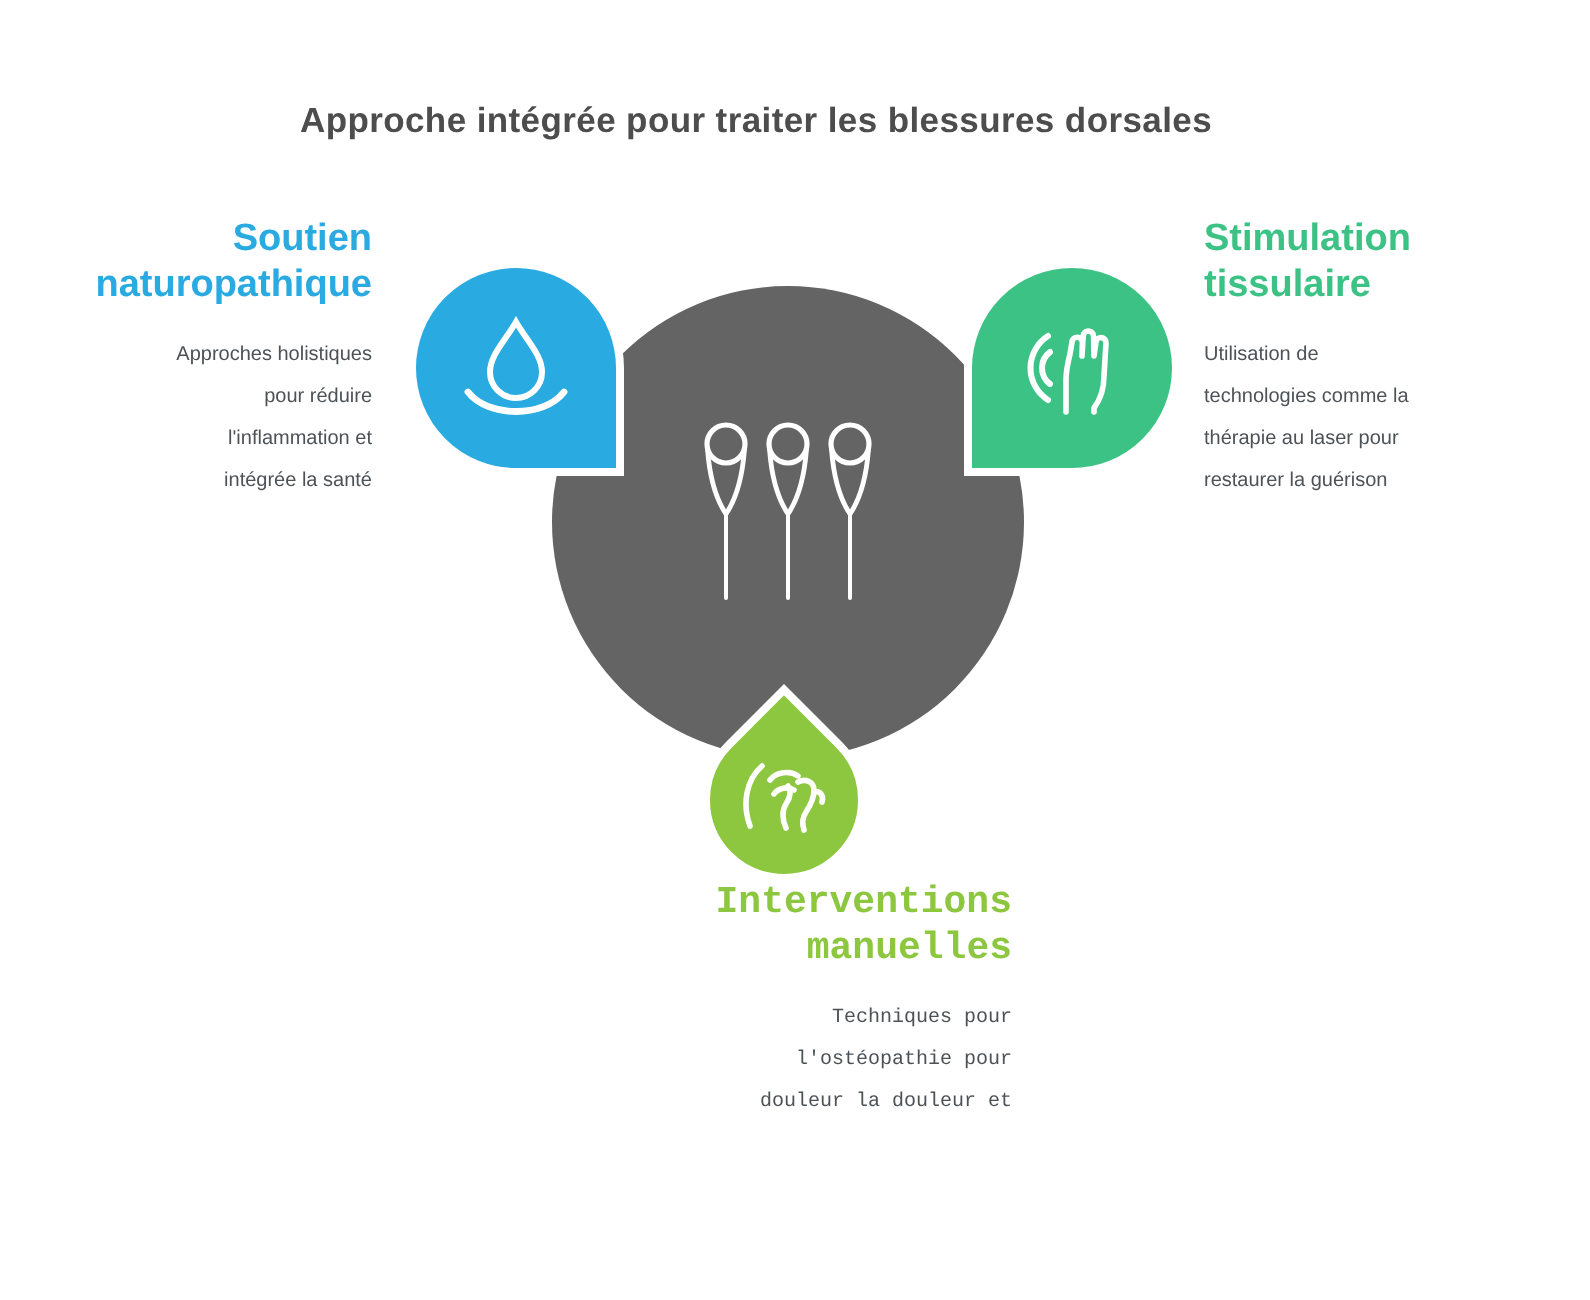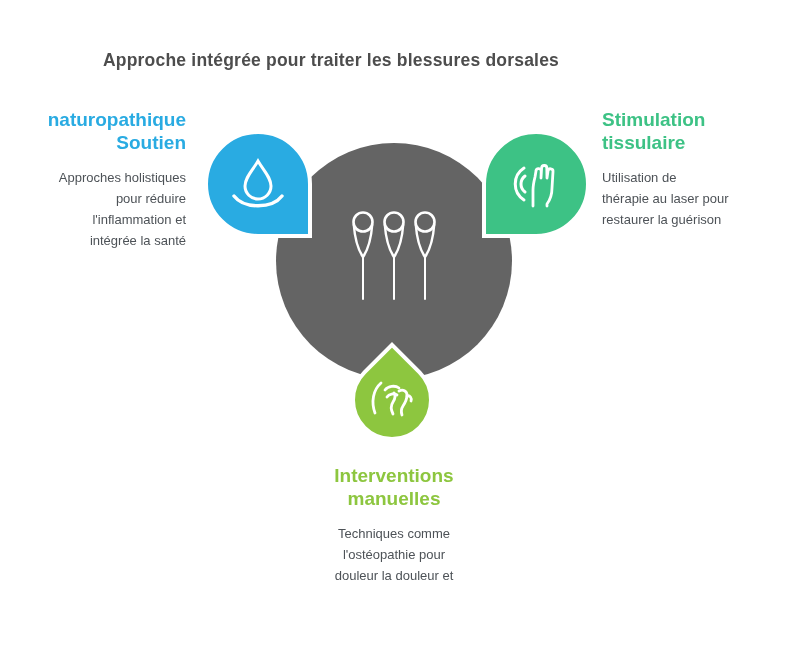--- a/index.html
+++ b/index.html
@@ -14,20 +14,21 @@
   .title {
     position: absolute;
     top: 50px;
     left: 0;
     width: 662px;
     text-align: center;
     font-size: 17.5px;
     font-weight: bold;
     color: #4D4D4D;
     letter-spacing: 0.2px;
+    padding-left: 47px;
   }
   
   .center-circle {
     position: absolute;
     left: 276px;
     top: 143px;
     width: 236px;
     height: 236px;
     border-radius: 50%;
     background: #646464;
@@ -74,33 +75,33 @@
     z-index: 2;
     display: flex;
     align-items: center;
     justify-content: center;
   }
   .drop-olive svg { transform: rotate(-45deg); }
 
   .text-block { position: absolute; }
   .tb-left  { top: 108px; left: 28px;  width: 158px; text-align: right; }
   .tb-right { top: 108px; left: 602px; width: 186px; text-align: left; }
-  .tb-bottom{ top: 464px; left: 282px; width: 224px; text-align: center; }
+  .tb-bottom{ top: 440px; left: 282px; width: 224px; text-align: right; font-family: Liberation Mono, monospace; }
 
   .heading {
     font-size: 19px;
     line-height: 23px;
     font-weight: bold;
   }
   .heading.blue  { color: #29ABE2; }
   .heading.green { color: #3DC285; }
   .heading.olive { color: #8DC63F; }
   .body-text {
     margin-top: 13px;
-    font-size: 13px;
+    font-size: 10px;
     line-height: 21px;
     color: #4D5257;
   }
   svg { display: block; }
 </style>
 </head>
 <body>
 
 <div id="canvas">
 
@@ -144,48 +145,49 @@
       <path d="M -7,-10 C -4,-14 3,-15 7,-12" stroke-width="2.8"></path>
       <path d="M -5,-3 C -3,-6 2,-7 5,-5" stroke-width="2.8"></path>
       <path d="M 2,-7 C 4,-4 3,-1 1,2 C -1,5 -1,10 1,14" stroke-width="2.8"></path>
       <path d="M 7,-9 C 11,-11 15,-9 15,-5 C 15,-1 13,3 11,6 C 9,9 9,12 10,15" stroke-width="2.8"></path>
       <path d="M 15,-4 C 18,-5 20,-2 19,1" stroke-width="2.8"></path>
     </svg>
   </div>
 
   <div class="text-block tb-left">
     <div class="heading blue">
+      <div>Soutien</div>
       <div>naturopathique</div>
-      <div>Soutien</div>
     </div>
     <div class="body-text">
       <div>Approches holistiques</div>
       <div>pour réduire</div>
       <div>l'inflammation et</div>
       <div>intégrée la santé</div>
     </div>
   </div>
 
   <div class="text-block tb-right">
     <div class="heading green">
       <div>Stimulation</div>
       <div>tissulaire</div>
     </div>
     <div class="body-text">
       <div>Utilisation de</div>
+      <div>technologies comme la</div>
       <div>thérapie au laser pour</div>
       <div>restaurer la guérison</div>
     </div>
   </div>
 
   <div class="text-block tb-bottom">
     <div class="heading olive">
       <div>Interventions</div>
       <div>manuelles</div>
     </div>
     <div class="body-text">
-      <div>Techniques comme</div>
+      <div>Techniques pour</div>
       <div>l'ostéopathie pour</div>
       <div>douleur la douleur et</div>
     </div>
   </div>
 
 </div>
 
 </body></html>

